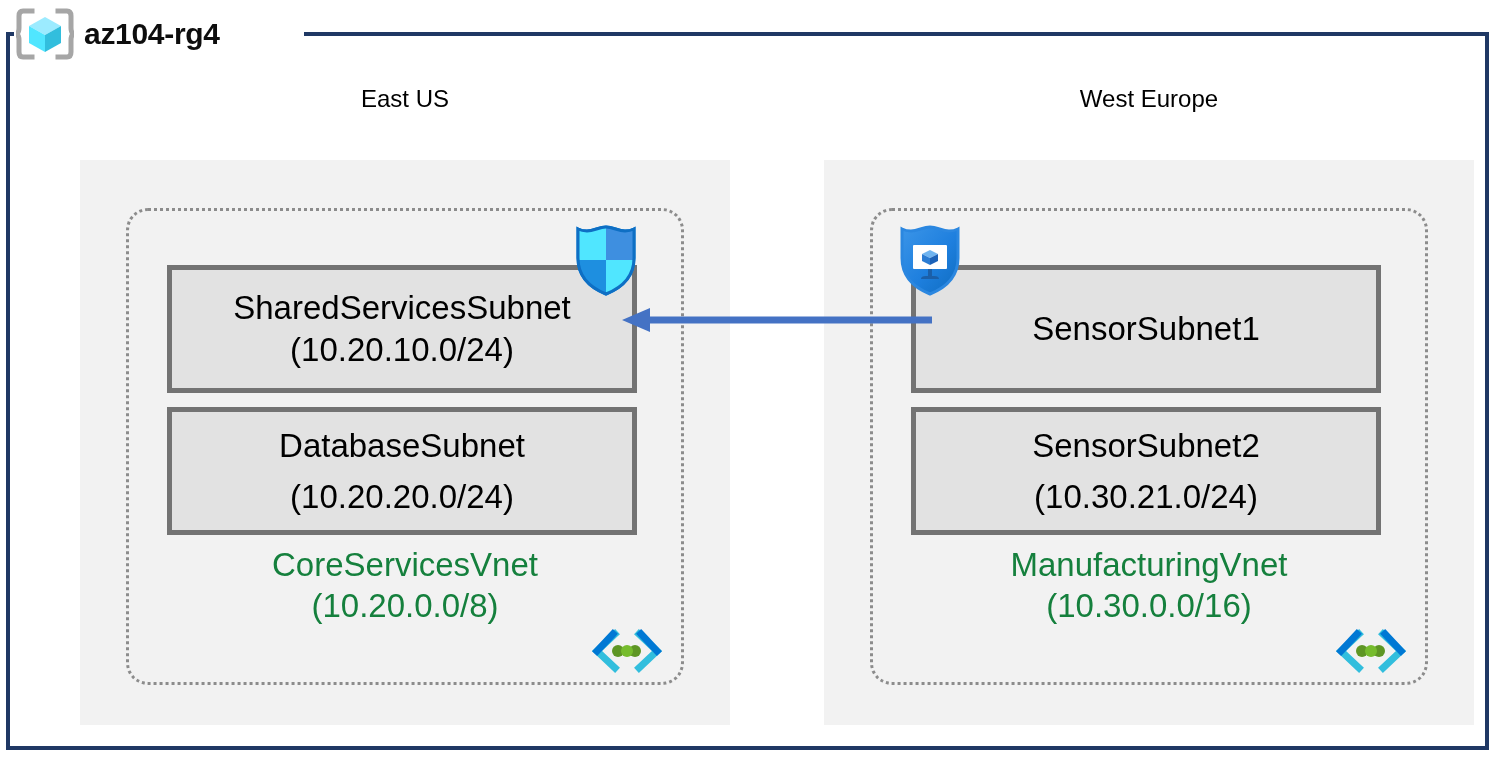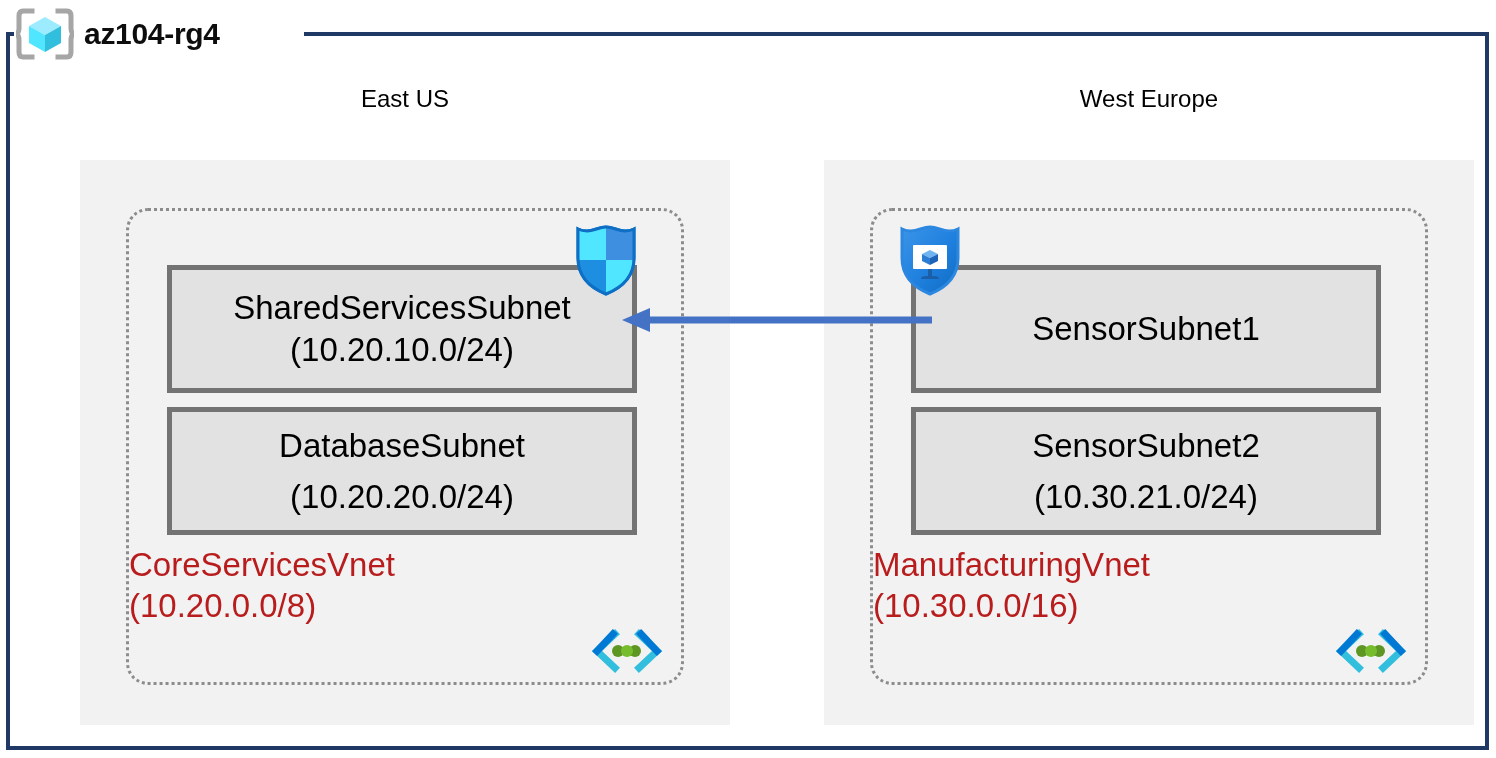--- a/index.html
+++ b/index.html
@@ -99,24 +99,24 @@
     height: 477px;
     border: 3px dotted #8c8c8c;
     border-radius: 22px;
     box-sizing: border-box;
   }
   .vnet-label {
     position: absolute;
     left: 0;
     right: 0;
     bottom: 56px;
-    text-align: left;
+    text-align: center;
     font-size: 33px;
     line-height: 41px;
-    color: #b91c1c;
+    color: #15803d;
     white-space: nowrap;
   }
   .vnet-icon {
     position: absolute;
     right: 18px;
     bottom: 8px;
     width: 72px;
     height: 46px;
   }
 

